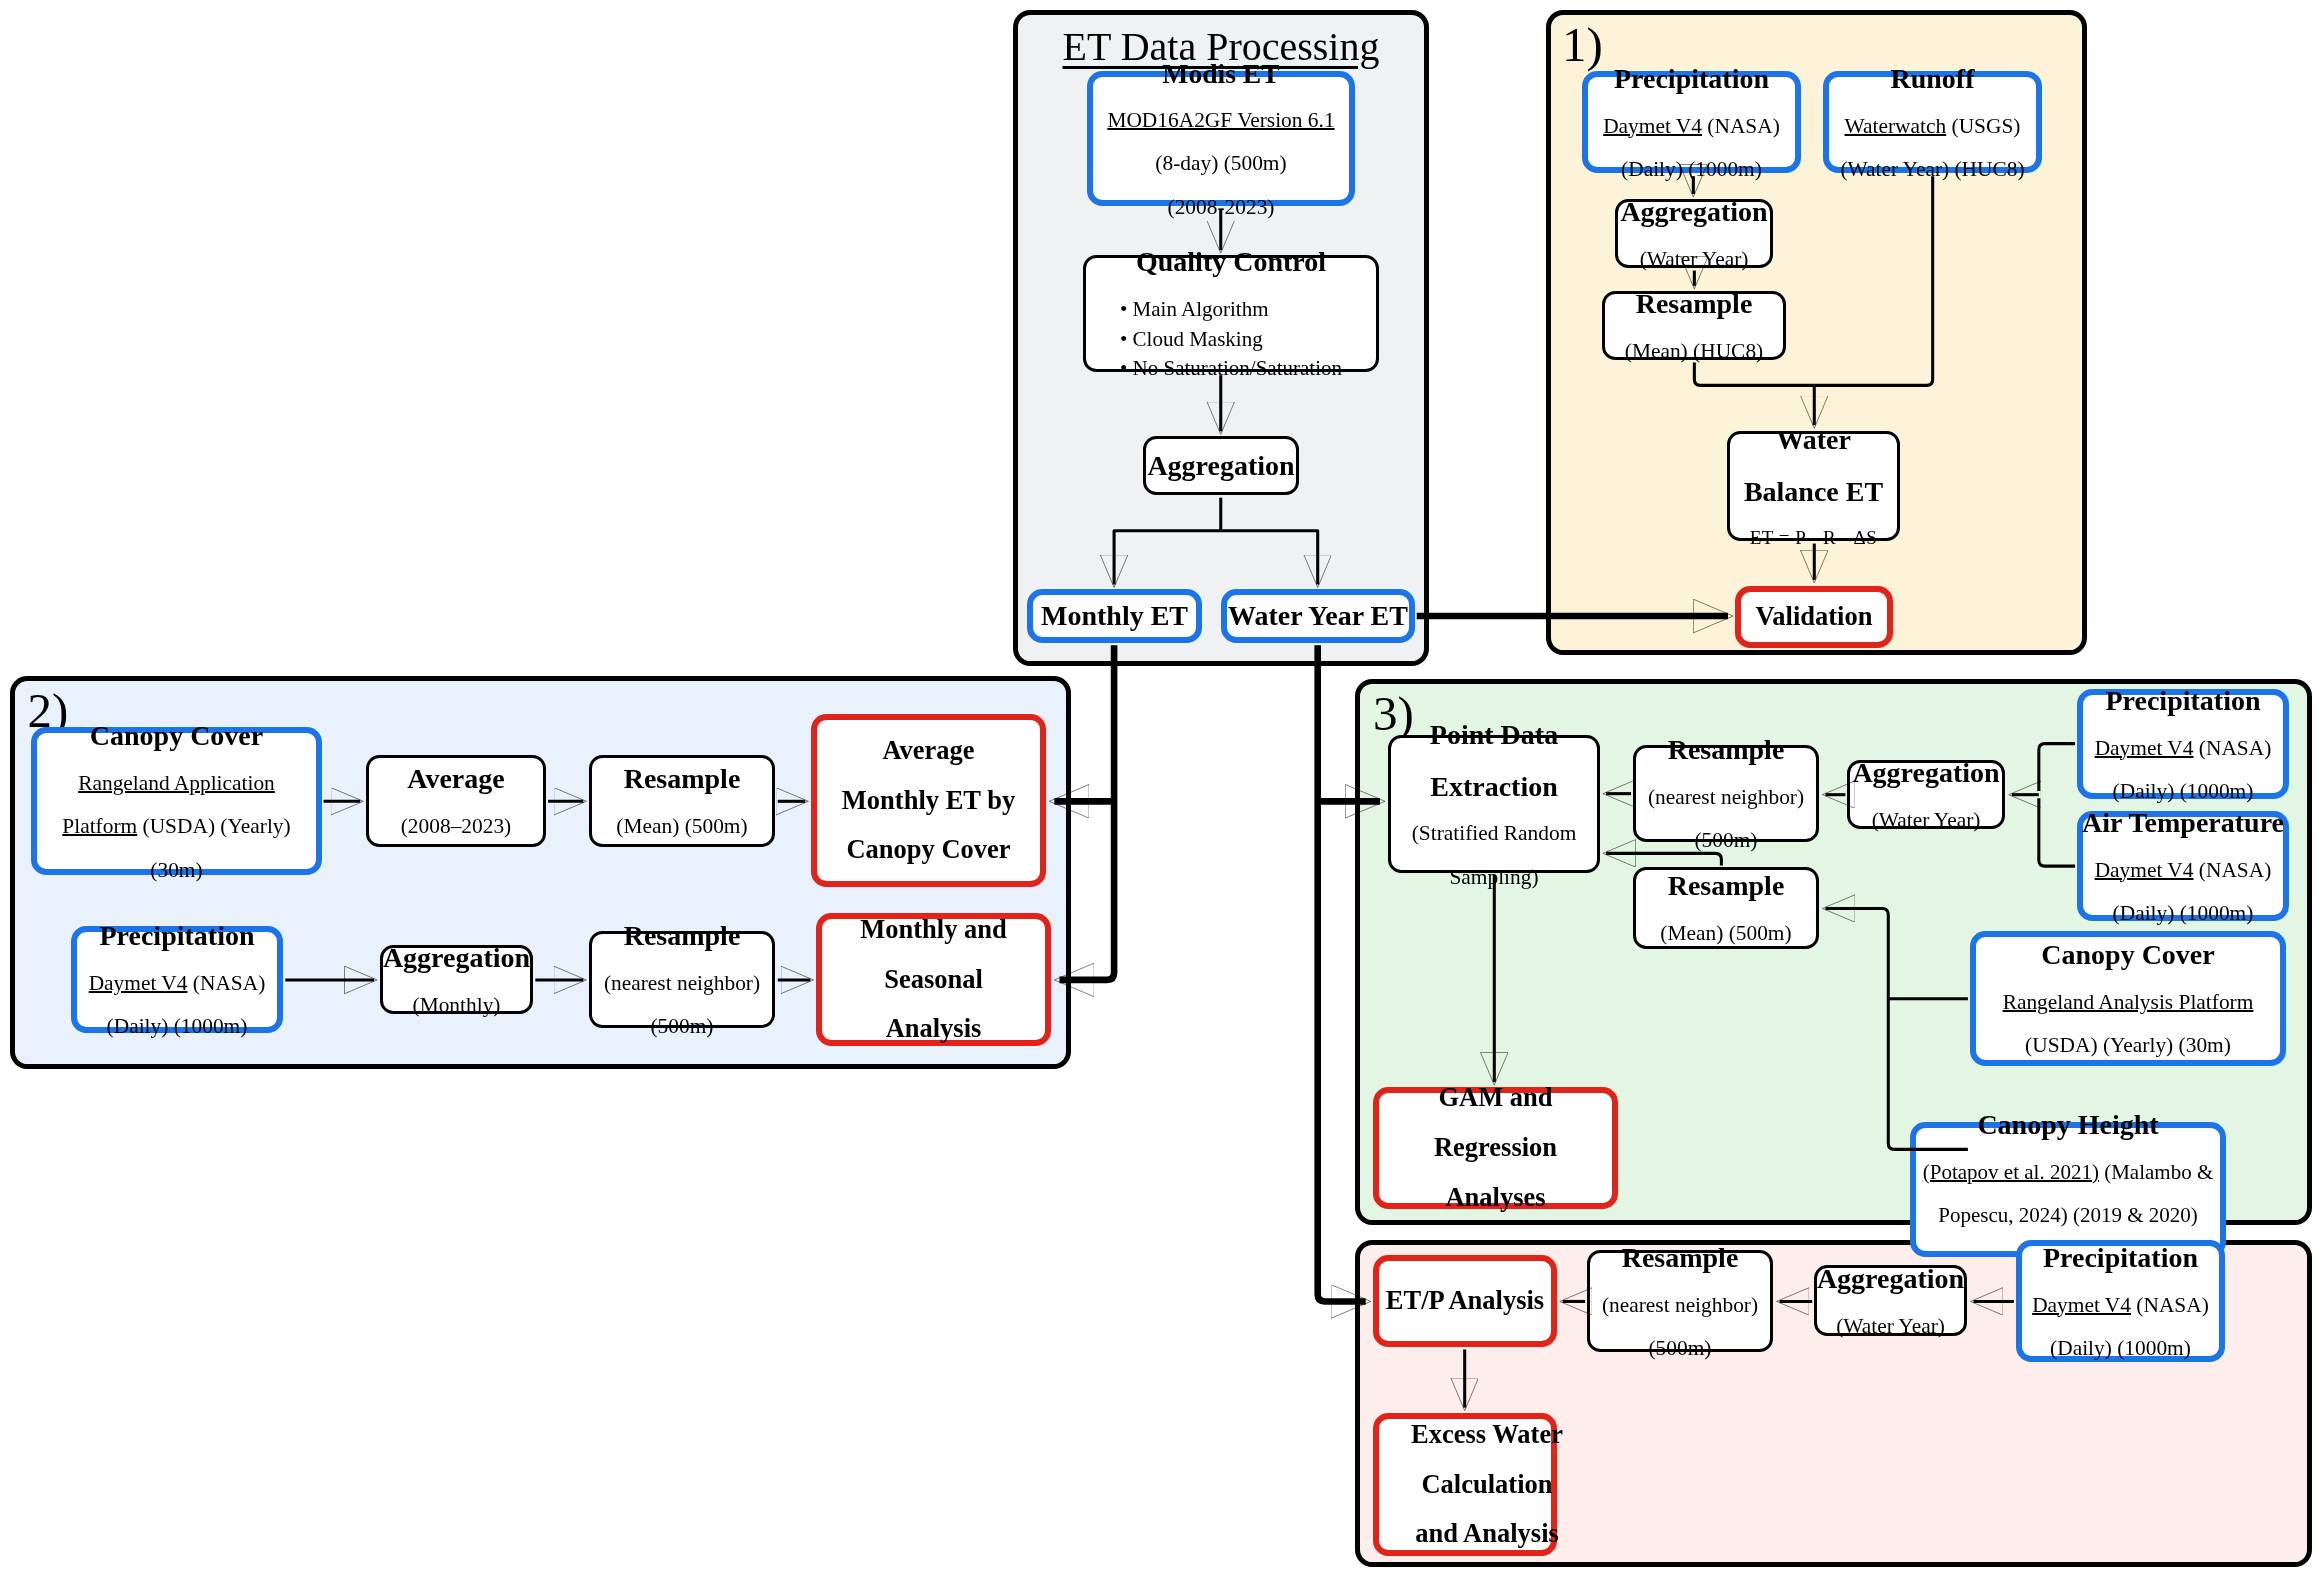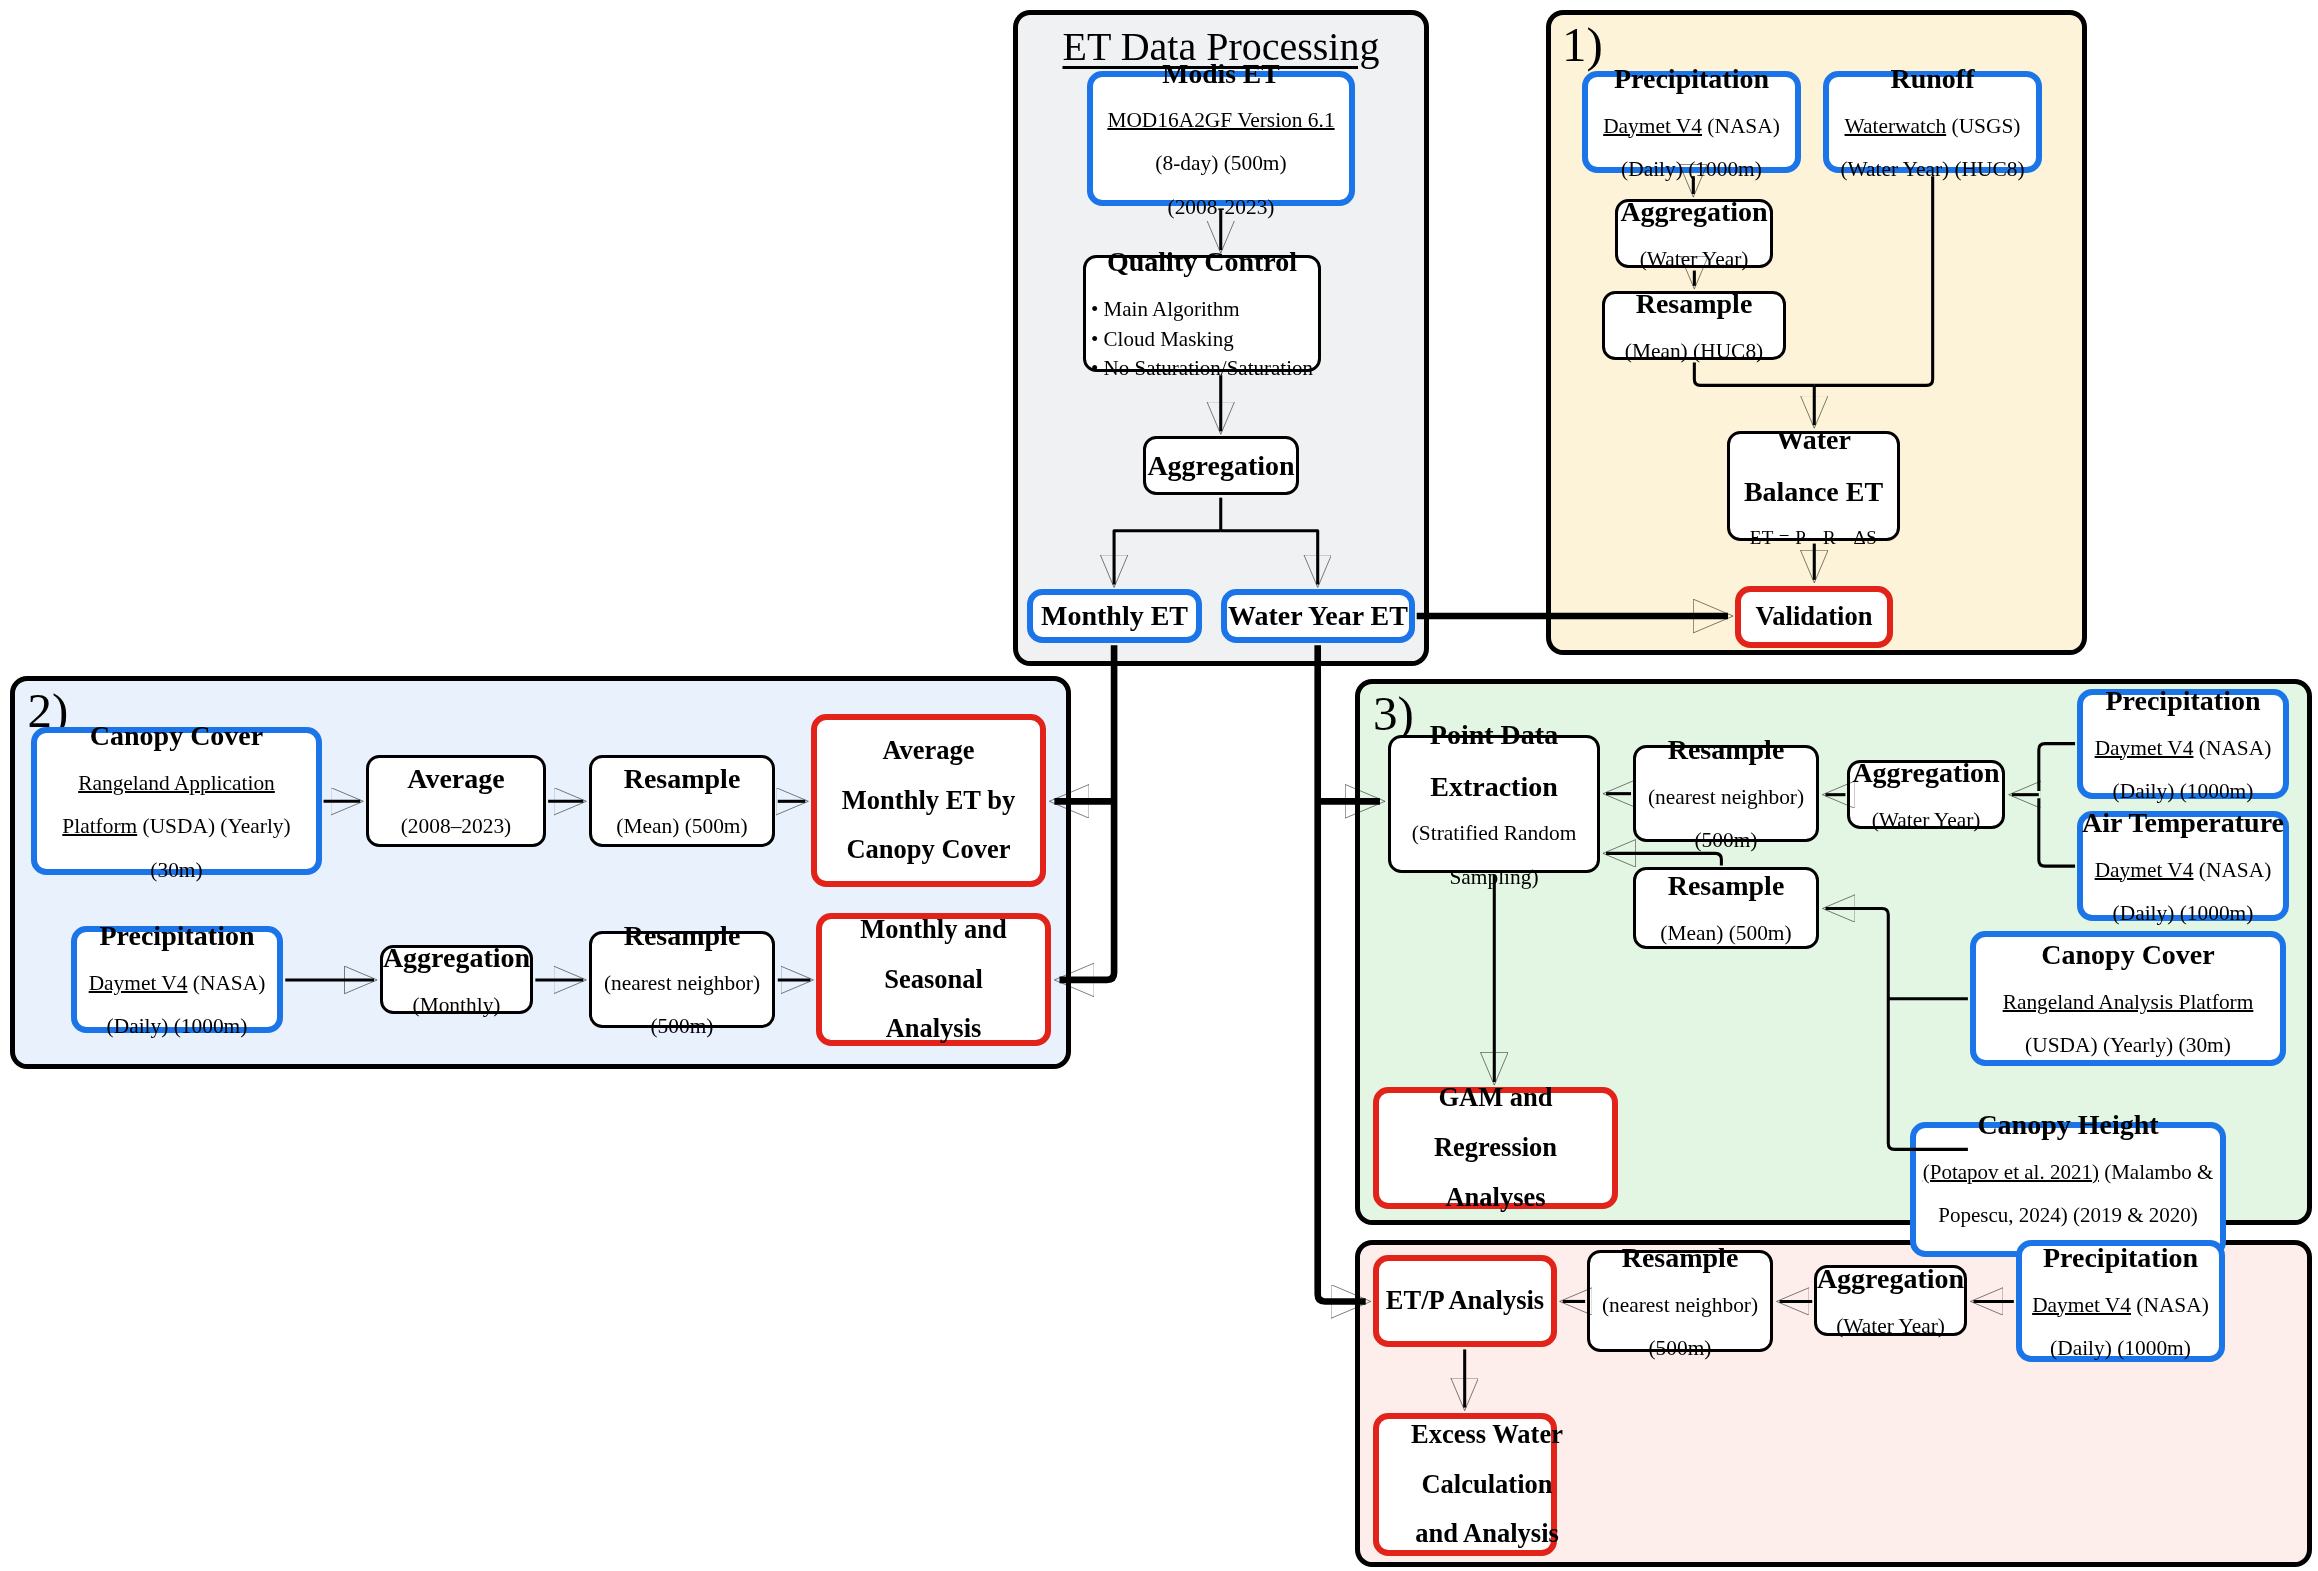--- a/index.html
+++ b/index.html
@@ -53,21 +53,21 @@
   <div class="plabel" style="left:27.6px;top:686px;">2)</div>
   <div class="plabel" style="left:1373px;top:689px;">3)</div>
   <div class="plabel" style="left:1373px;top:1249px;">4)</div>
 
   <div class="node blue" style="left:1087px;top:71px;width:268px;height:135px;">
     <span class="tt big">Modis ET</span>
     <span class="sub u">MOD16A2GF Version 6.1</span>
     <span class="sub">(8-day) (500m)</span>
     <span class="sub">(2008-2023)</span>
   </div>
-  <div class="node" style="left:1083px;top:255px;width:238px;height:117px;">
+  <div class="node" style="left:1083px;top:255px;width:296px;height:117px;">
     <span class="tt">Quality Control</span>
     <div class="bullets">
       <span>• Main Algorithm</span>
       <span>• Cloud Masking</span>
       <span>• No Saturation/Saturation</span>
     </div>
   </div>
   <div class="node" style="left:1143px;top:436px;width:156px;height:59px;">
     <span class="tt">Aggregation</span>
   </div>

